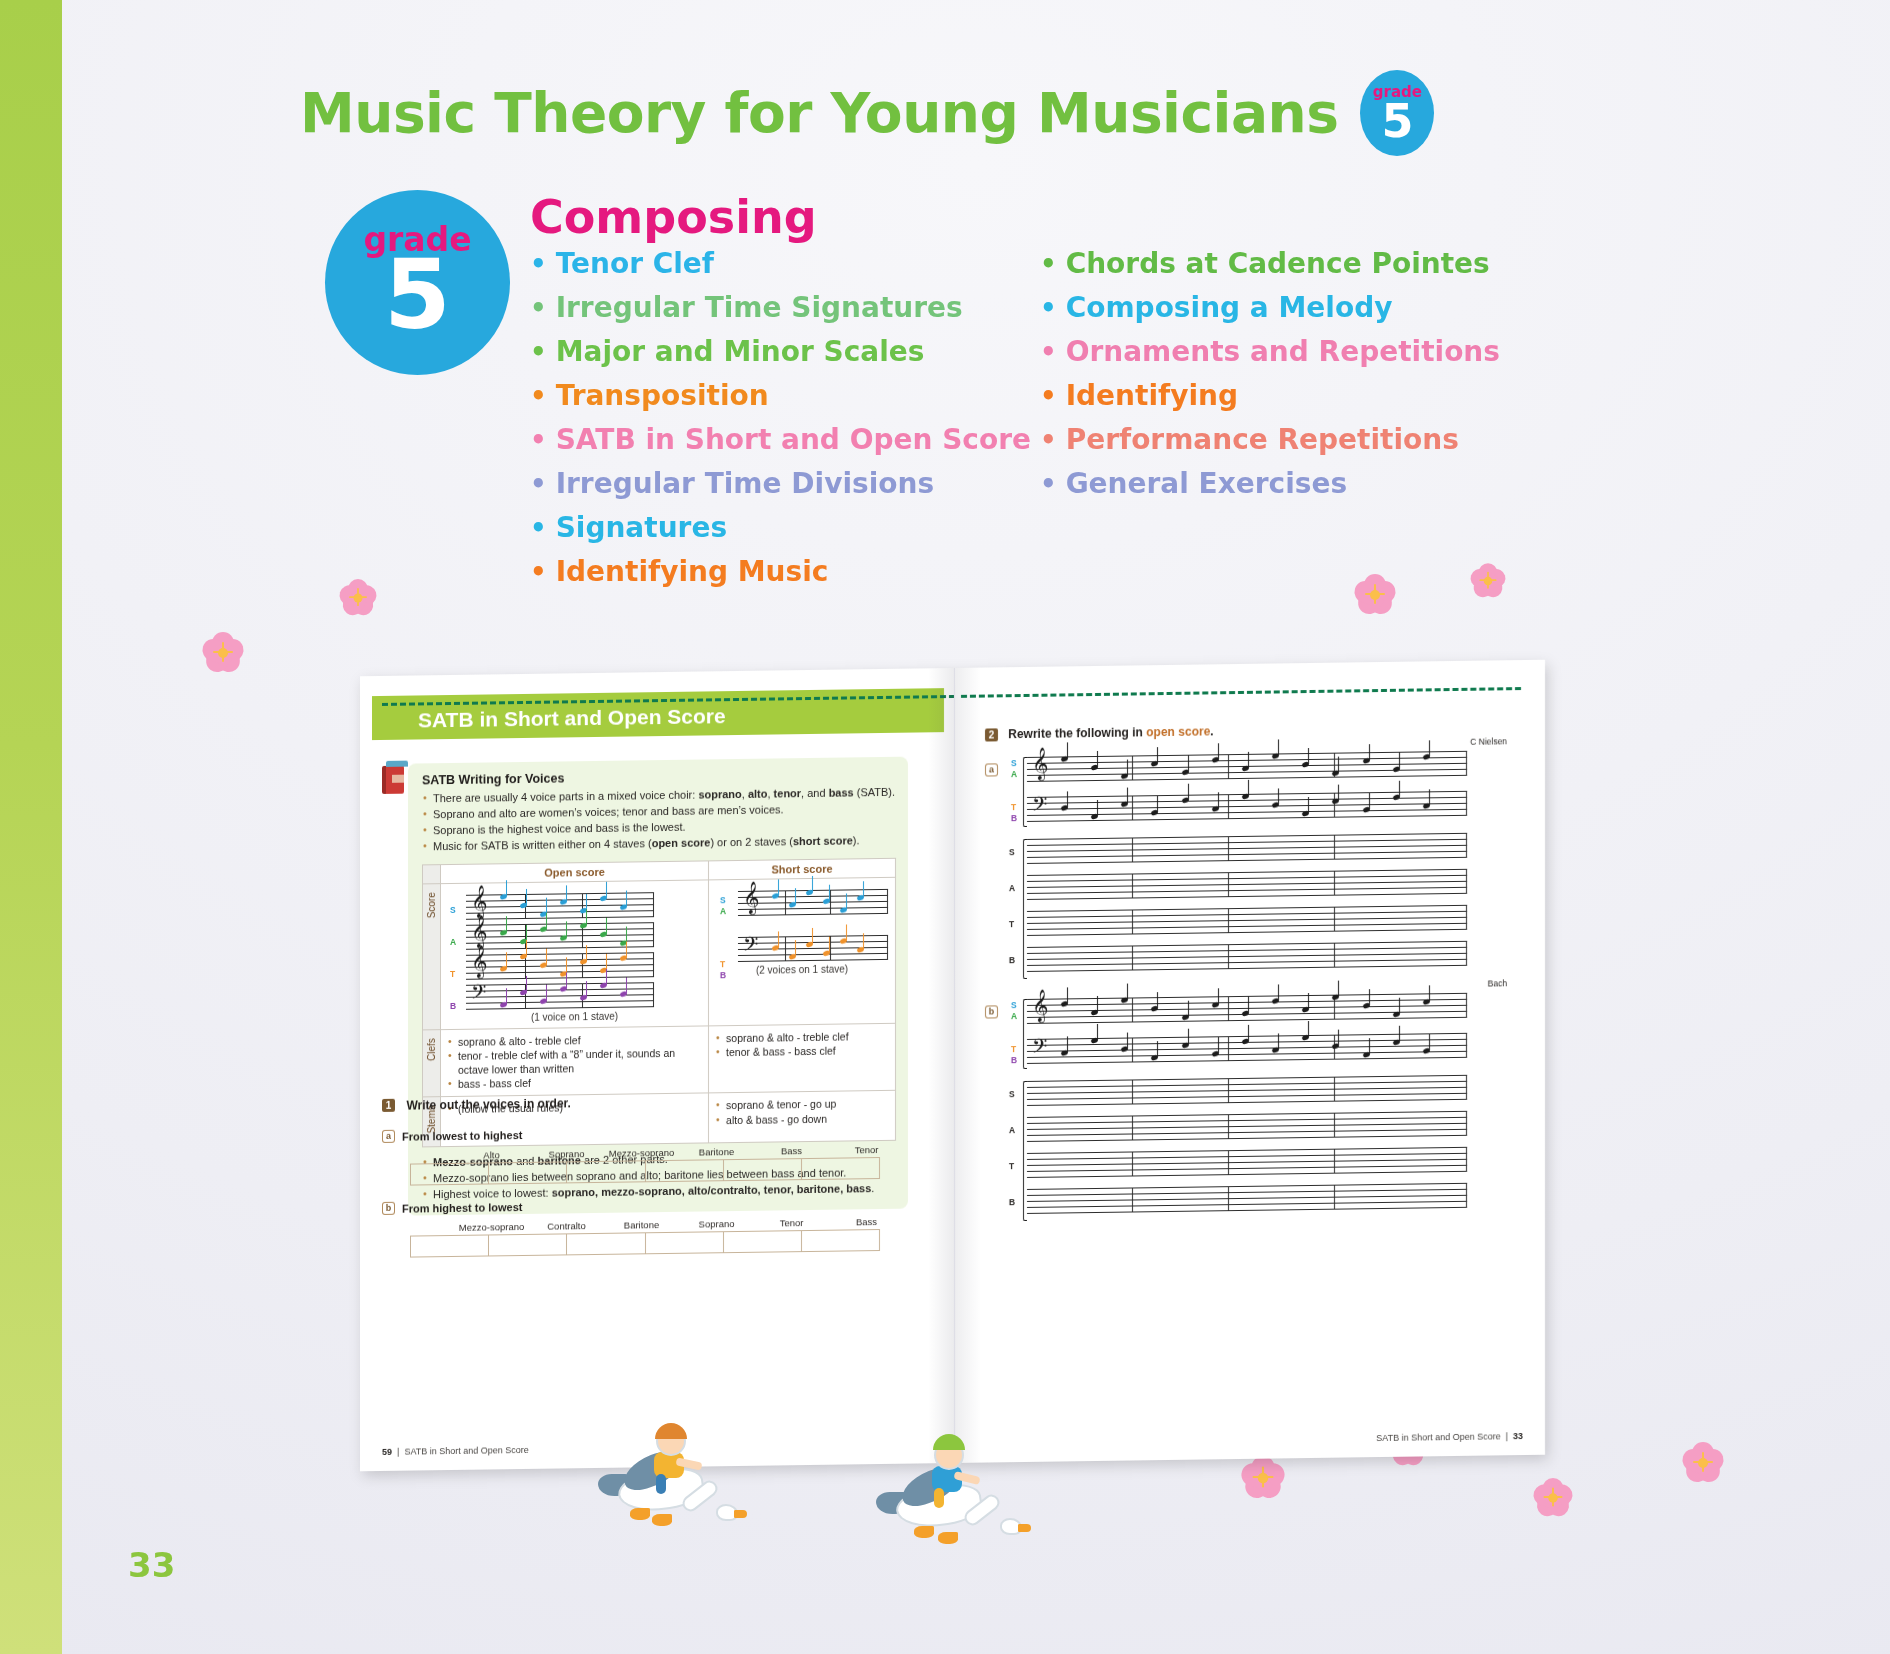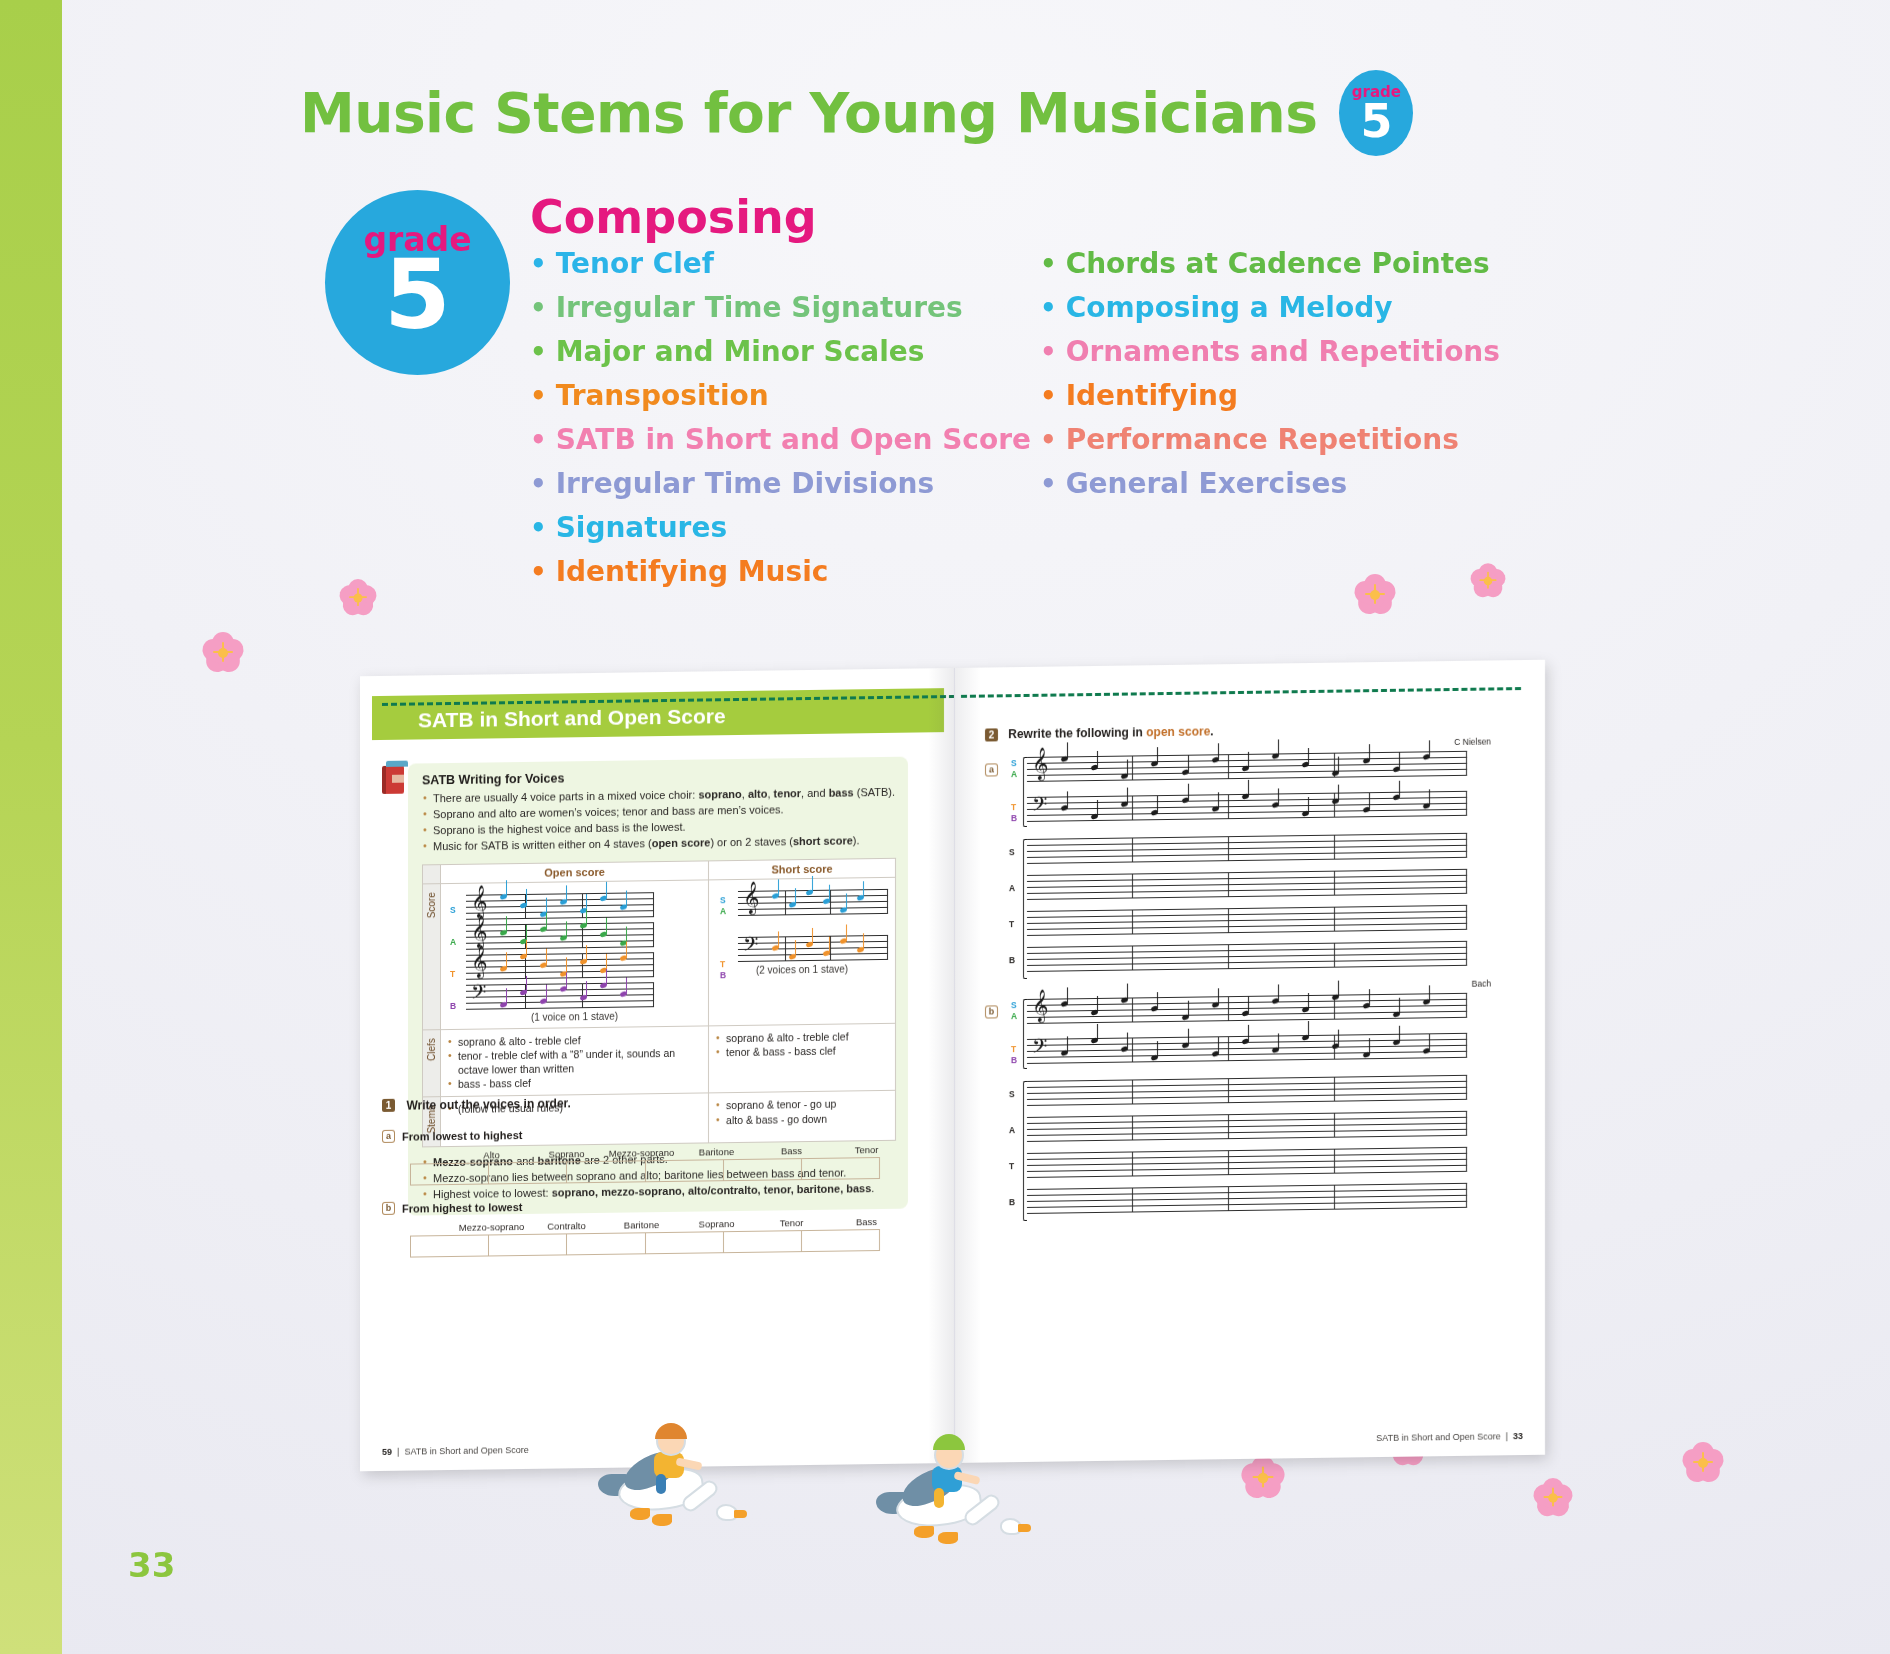--- a/index.html
+++ b/index.html
@@ -216,21 +216,21 @@
 
   .pg-footer {
     position:absolute; bottom:14px; font-size:9px; color:#4a4744;
   }
   .pg-footer b { color:#2b2826; }
 
   
   .rp-content { position:absolute; left:30px; top:60px; width:530px; }
   .rp-title { font-size:11.5px; color:#231f1d; font-weight:bold; }
   .rp-title .open-score { color:#c2702a; font-weight:bold; }
-  .composer { position:absolute; right:24px; font-size:8.5px; color:#2a2725; }
+  .composer { position:absolute; right:8px; font-size:8.5px; color:#2a2725; }
 
   .sysgroup { position:relative; margin-top:10px; }
   .bracket {
     position:absolute; left:0; top:0; width:4px; border:1.5px solid #1c1c1c;
     border-right:none; border-radius:2px 0 0 2px;
   }
 
   
   .flower { position:absolute; width:46px; height:46px; }
   .flower .petal {
@@ -299,21 +299,21 @@
     font-family:"DejaVu Sans", sans-serif;
   }
 </style>
 </head>
 <body>
 
 <div class="edge-strip"></div>
 <div class="page-bg"></div>
 
 <div class="masthead">
-  <div class="masthead-title">Music Stems for Young Musicians</div>
+  <div class="masthead-title">Music Theory for Young Musicians</div>
   <div class="grade-pill">
     <div class="gp-grade">grade</div>
     <div class="gp-num">5</div>
   </div>
 </div>
 
 <div class="grade-badge">
   <div class="gb-grade">grade</div>
   <div class="gb-num">5</div>
 </div>

